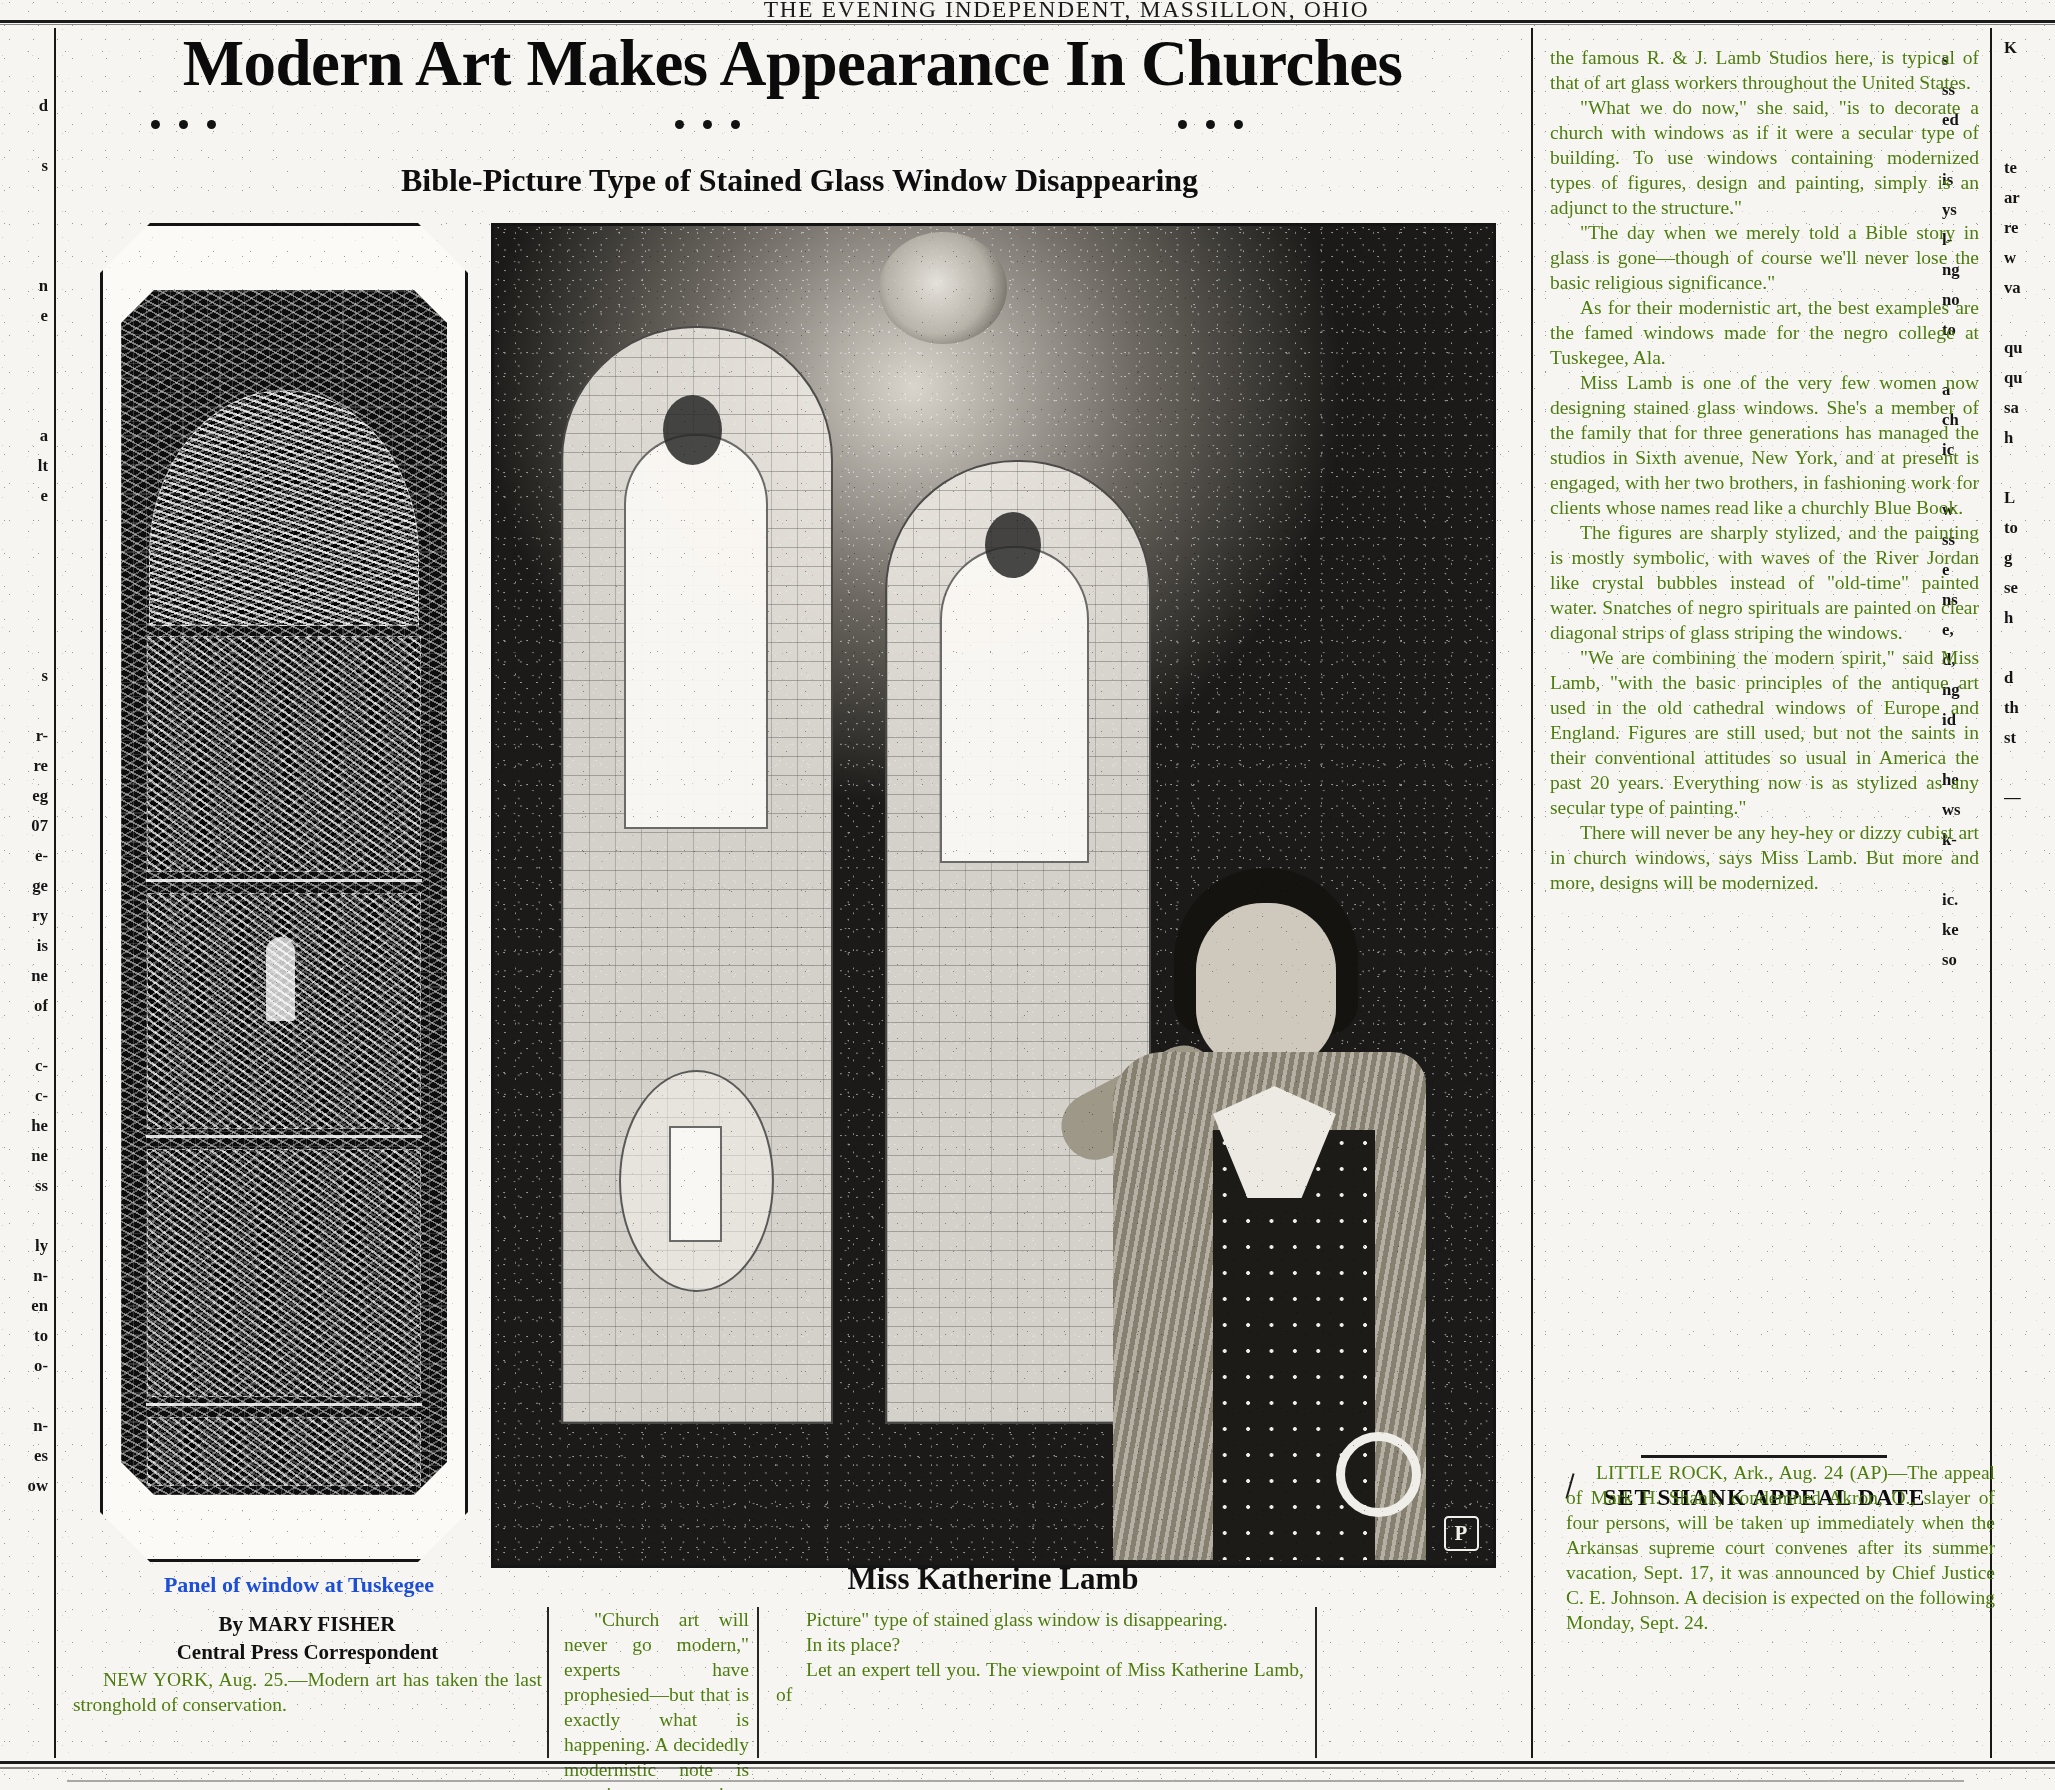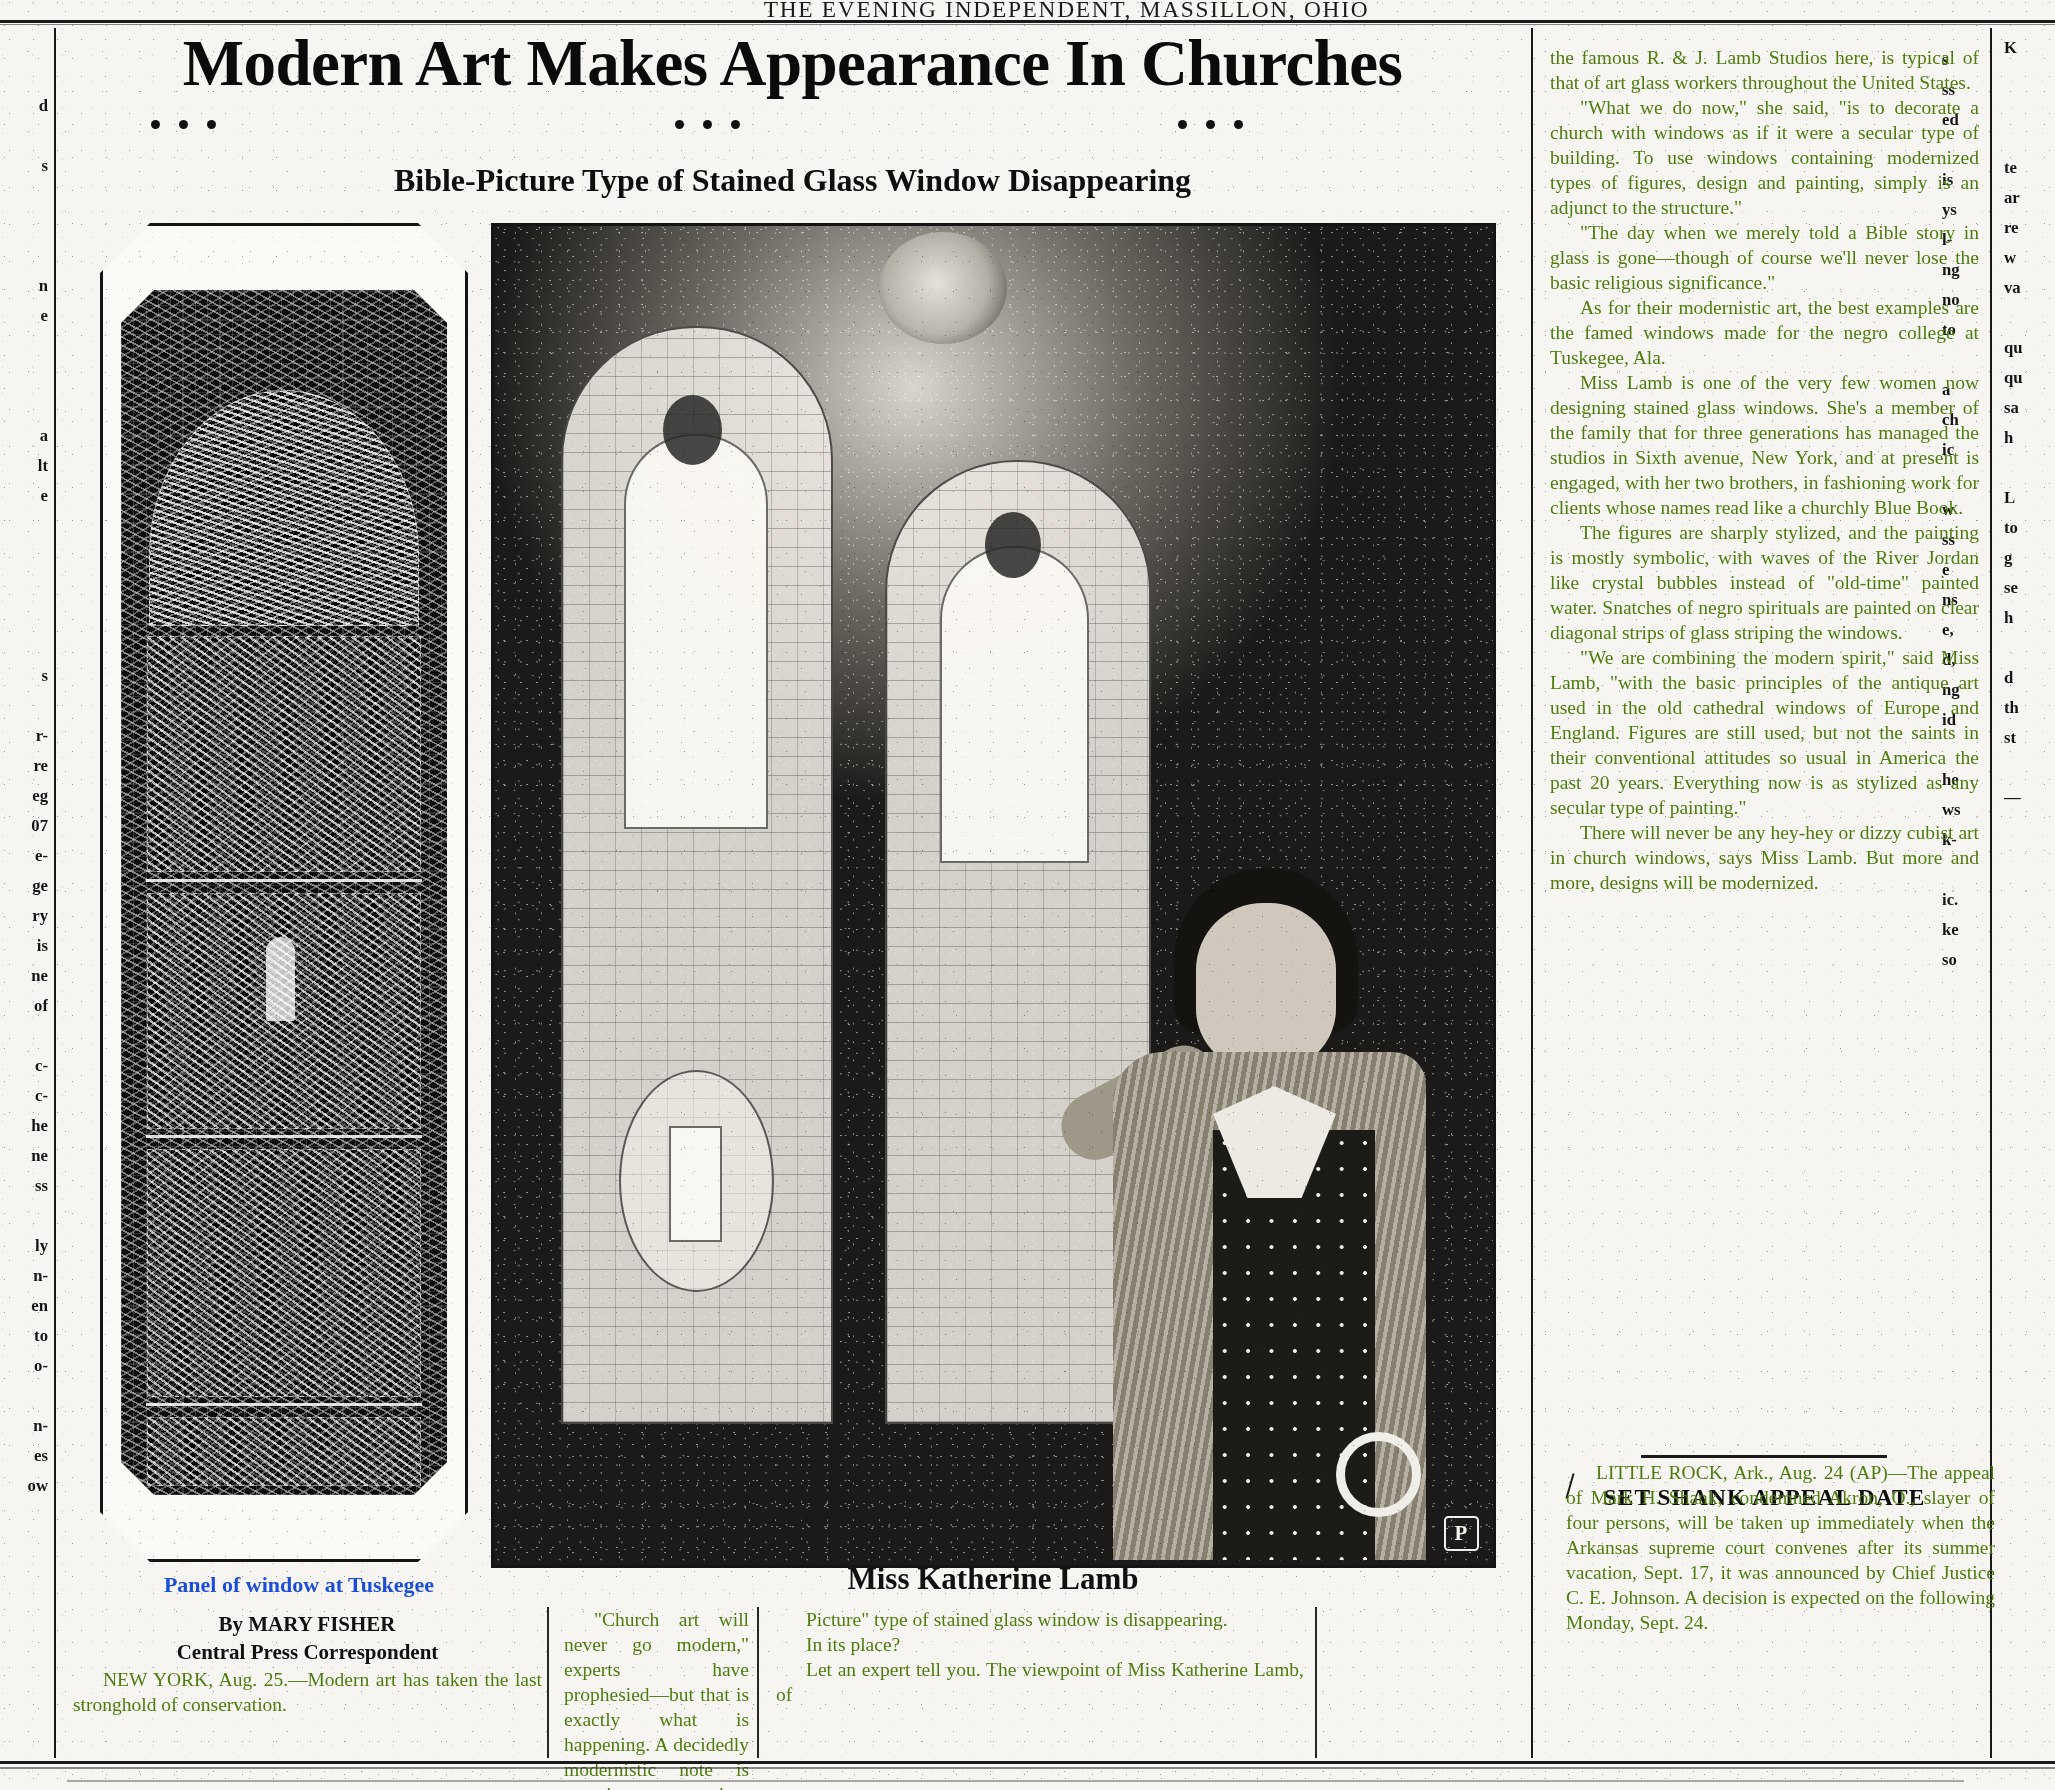--- a/index.html
+++ b/index.html
@@ -73,21 +73,21 @@
   }
   .ornaments{
     position:absolute;left:56px;top:120px;width:1473px;height:16.7px;
   }
   .orn-group{position:absolute;display:flex;gap:19px;}
   .orn-dot{width:9px;height:9px;border-radius:50%;background:#121212;}
 
   .subhead{
     position:absolute;left:56px;top:162px;width:1473px;height:39px;
     font-size:32px;line-height:37px;font-weight:700;text-align:center;
-    font-family:"Liberation Serif","DejaVu Serif",serif;color:#0e0e0e;white-space:nowrap;
+    font-family:"Liberation Serif","DejaVu Serif",serif;color:#0e0e0e;white-space:nowrap;padding-left:7px;
   }
 
   
   .photo-left{
     position:absolute;left:100px;top:223px;width:368px;height:1339px;
   }
   .octo{
     position:absolute;inset:0;
     border:3.3px solid #141414;
     clip-path:polygon(0 50px,50px 0,calc(100% - 50px) 0,100% 50px,100% calc(100% - 50px),calc(100% - 50px) 100%,50px 100%,0 calc(100% - 50px));

